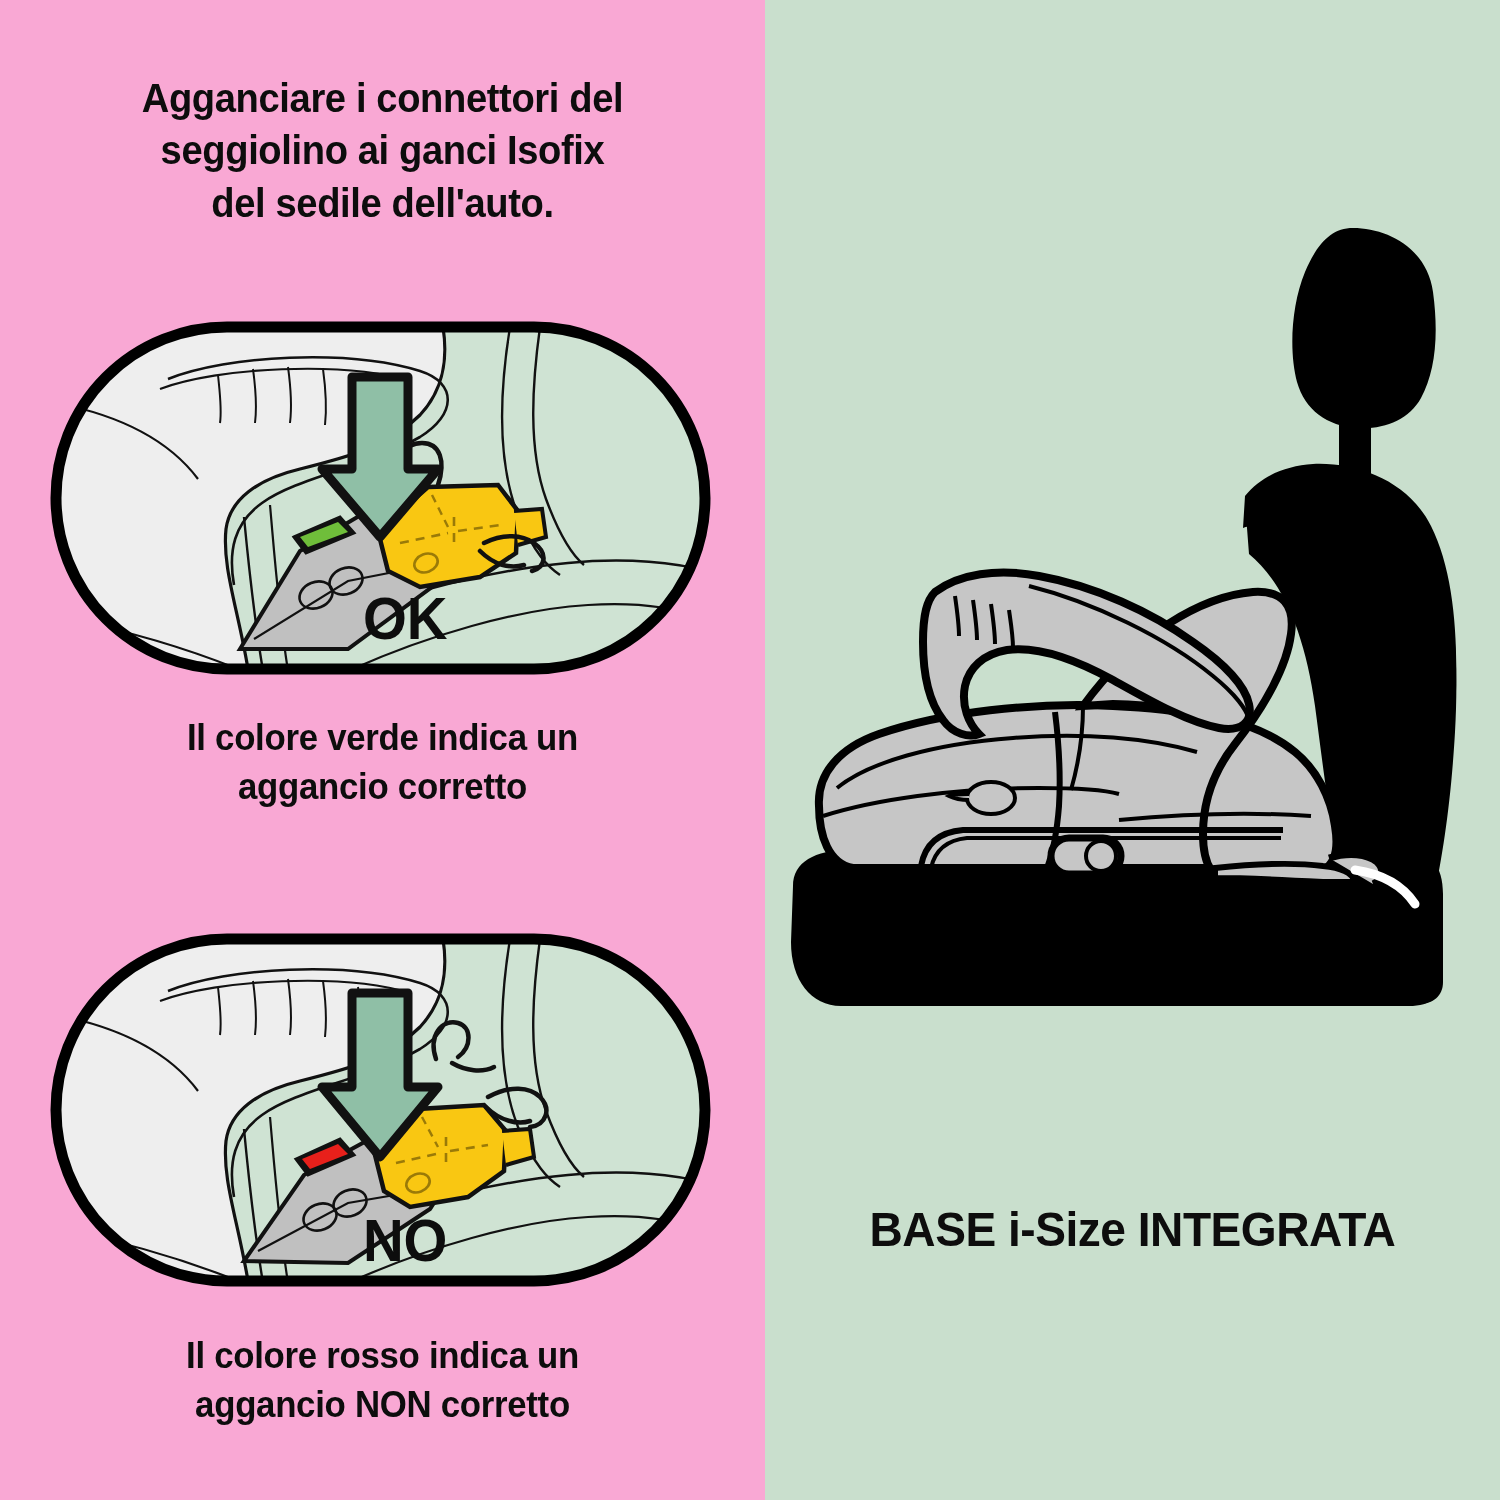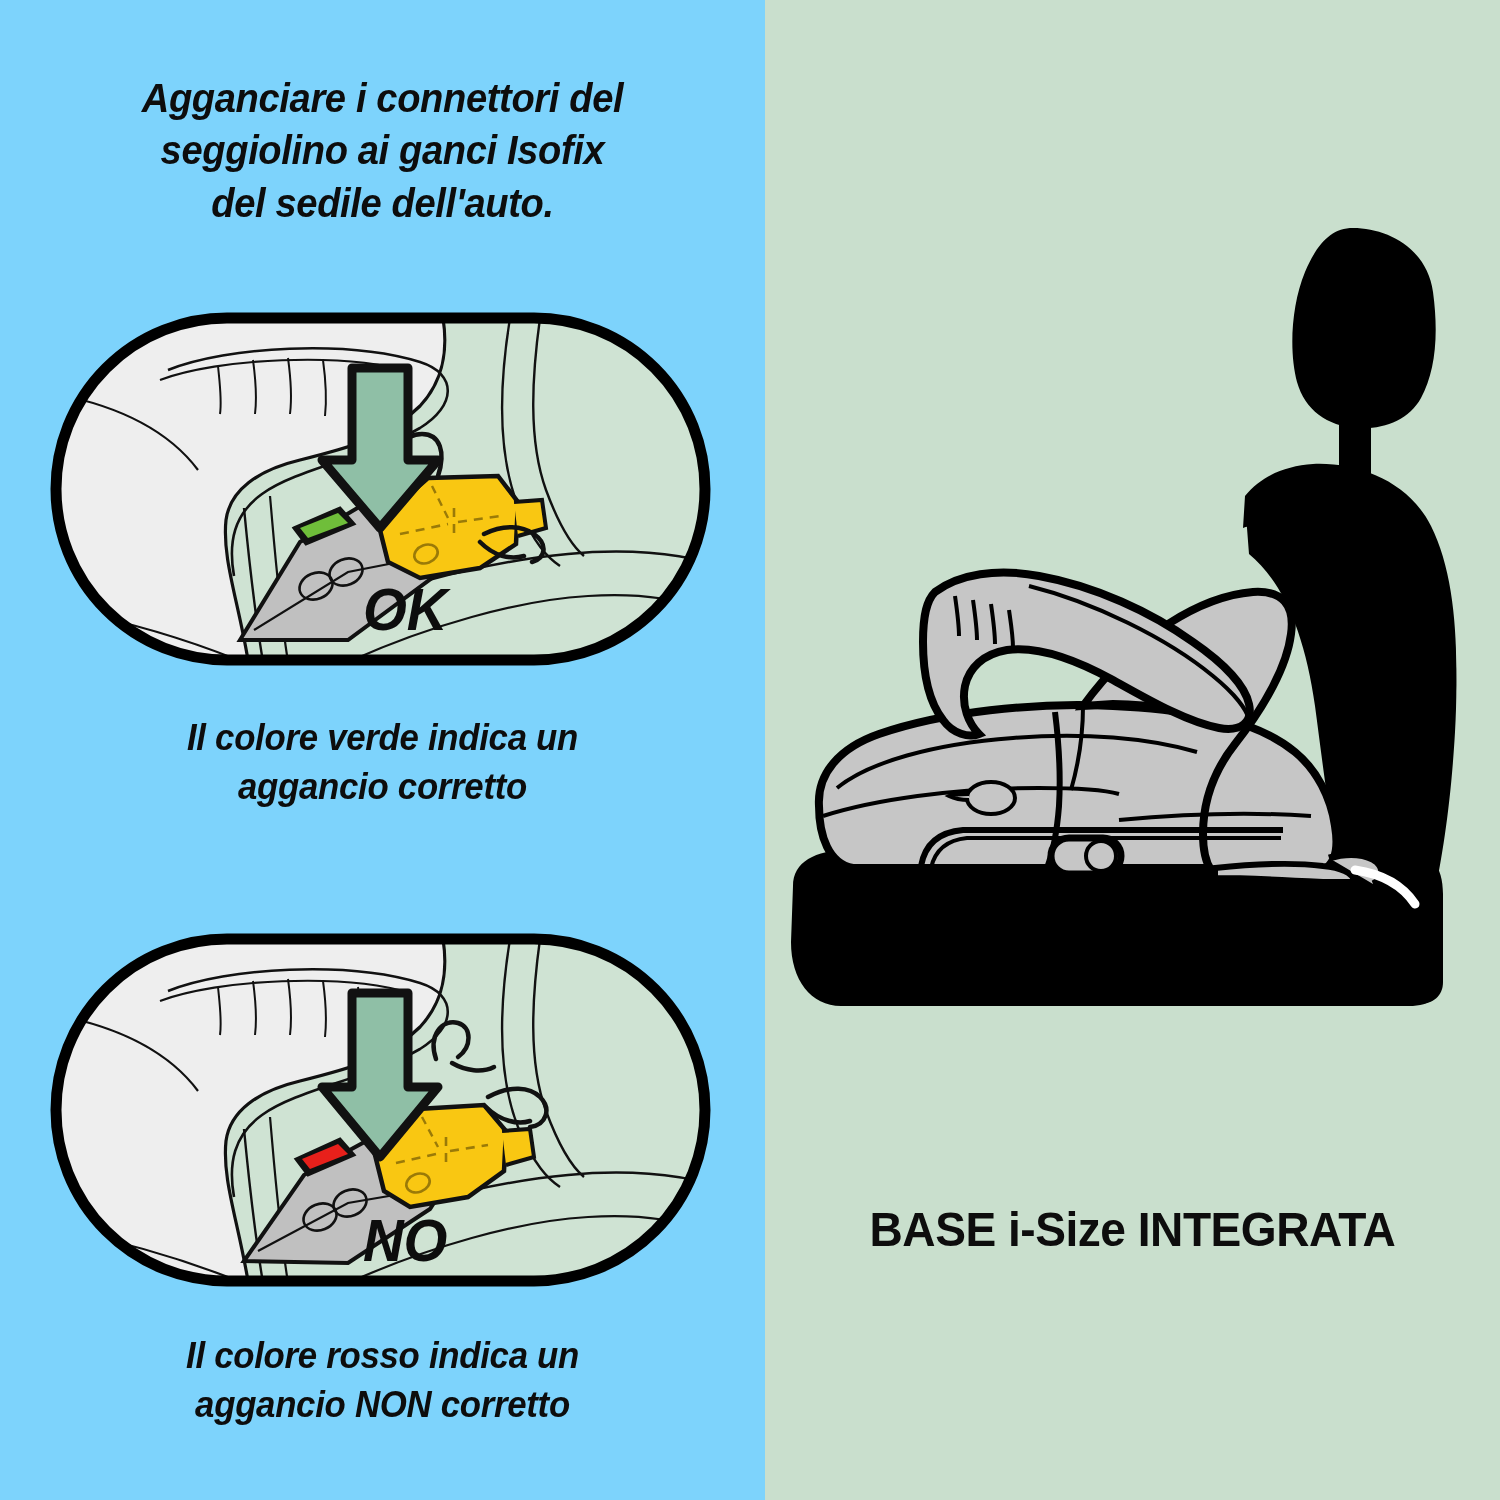--- a/index.html
+++ b/index.html
@@ -44,21 +44,21 @@
     white-space: pre-line;
   }
 
   
   .illus {
     position: absolute;
     left: 48px;
     width: 665px;
     height: 358px;
   }
-  .illus.ok { top: 310px; text-align: right; }
+  .illus.ok { top: 319px; text-align: right; }
   .illus.no { top: 931px; }
   .illus svg { display: block; width: 100%; height: 100%; }
 
   
   .caption {
     position: absolute;
     left: 0; width: 765px;
     text-align: center;
     font-weight: 700;
     font-size: 37px;
@@ -91,21 +91,21 @@
     color: #0d0d0d;
     transform: scaleX(0.96);
     transform-origin: center top;
   }
 </style>
 </head>
 <body>
 
 <div id="page">
 
-  <div class="panel-left" style="background: #7dd3fc; font-style: italic;">
+  <div class="panel-left" style="background: #f9a8d4;">
 
     <div class="headline">Agganciare i connettori del
 seggiolino ai ganci Isofix
 del sedile dell'auto.</div>
 
     <div class="illus ok">
       <svg viewBox="0 0 665 358" xmlns="http://www.w3.org/2000/svg">
         <defs>
           <clipPath id="ovalClipOK">
             <rect x="8" y="8" width="649" height="342" rx="171" ry="171"></rect>

